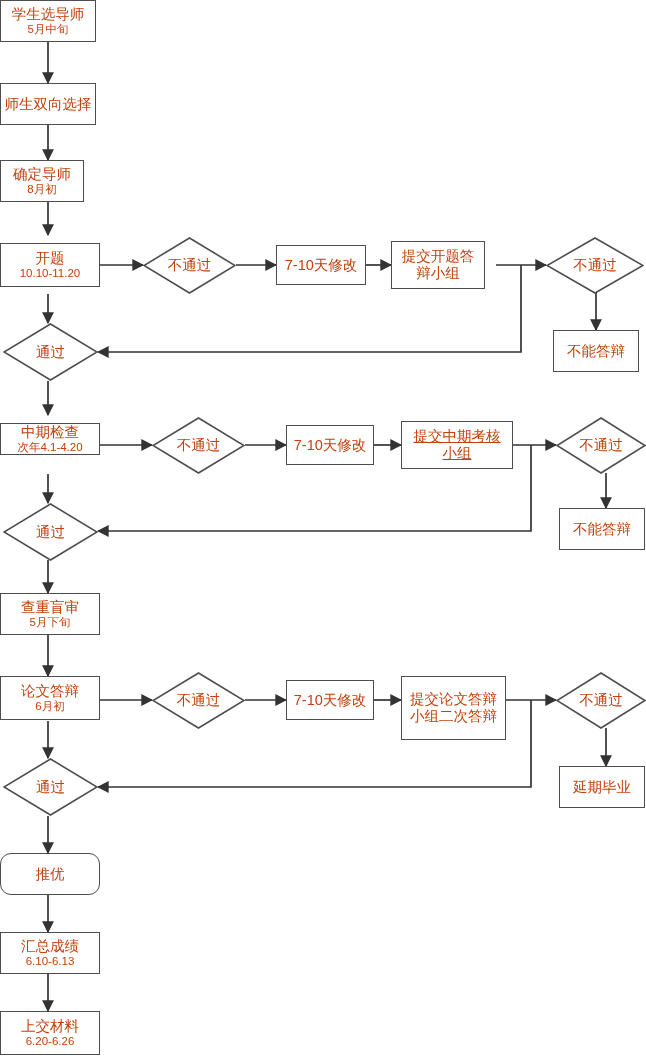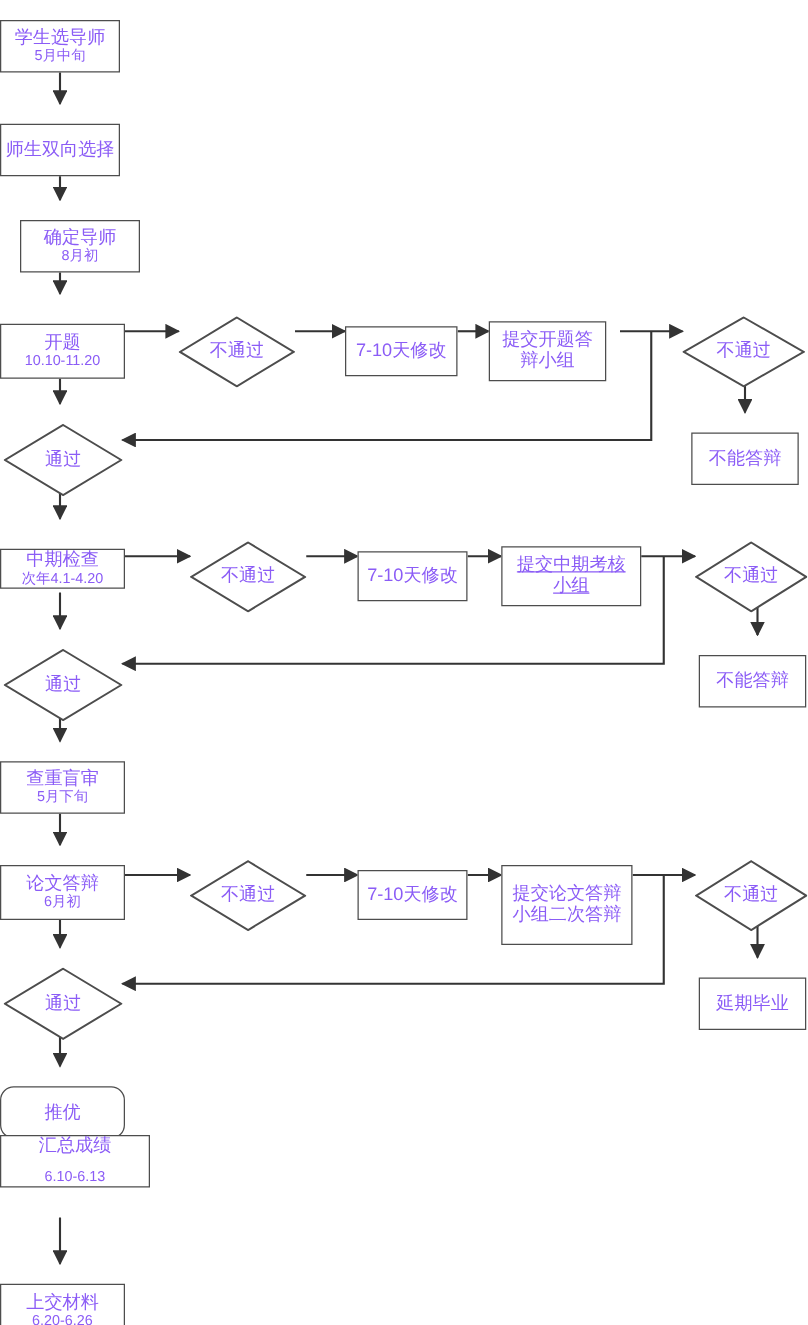--- a/index.html
+++ b/index.html
@@ -26,23 +26,22 @@
     pointer-events: none;
   }
   .node {
     position: absolute;
     box-sizing: border-box;
     display: flex;
     flex-direction: column;
     align-items: center;
     justify-content: center;
     text-align: center;
-    color: #8b5cf6;
+    color: #c2410c;
     line-height: 1.12;
-    margin-top: 16px;
   }
   .rect {
     border: 1.6px solid #4d4d4d;
     background: #ffffff;
   }
   .title {
     font-size: 14.5px;
     white-space: nowrap;
   }
   .title.two-line {
@@ -125,21 +124,21 @@
 
   <div class="node rect" style="left:0px; top:0px; width:96px; height:42px;">
     <div class="title">学生选导师</div>
     <div class="sub">5月中旬</div>
   </div>
 
   <div class="node rect" style="left:0px; top:83px; width:96px; height:42px;">
     <div class="title">师生双向选择</div>
   </div>
 
-  <div class="node rect" style="left:16px; top:160px; width:96px; height:42px;">
+  <div class="node rect" style="left:0px; top:160px; width:84px; height:42px;">
     <div class="title">确定导师</div>
     <div class="sub">8月初</div>
   </div>
 
   <div class="node rect" style="left:0px; top:243px; width:100px; height:44px;">
     <div class="title">开题</div>
     <div class="sub">10.10-11.20</div>
   </div>
 
   <div class="node diamond" style="left:143px; top:237px; width:93px; height:57px;">
@@ -253,21 +252,21 @@
     <svg class="dshape" viewBox="0 0 95 58" preserveAspectRatio="none">
       <polygon points="47.5,1 94,29 47.5,57 1,29" fill="#ffffff" stroke="#4d4d4d" stroke-width="1.6"></polygon>
     </svg>
     <div class="dlabel">通过</div>
   </div>
 
   <div class="node rect" style="left:0px; top:853px; width:100px; height:42px;border-radius:11px;">
     <div class="title">推优</div>
   </div>
 
-  <div class="node rect" style="left:0px; top:892px; width:120px; height:42px;justify-content:space-between;">
+  <div class="node rect" style="left:0px; top:932px; width:100px; height:42px;">
     <div class="title">汇总成绩</div>
     <div class="sub">6.10-6.13</div>
   </div>
 
   <div class="node rect" style="left:0px; top:1011px; width:100px; height:44px;">
     <div class="title">上交材料</div>
     <div class="sub">6.20-6.26</div>
   </div>
 
 </div>

